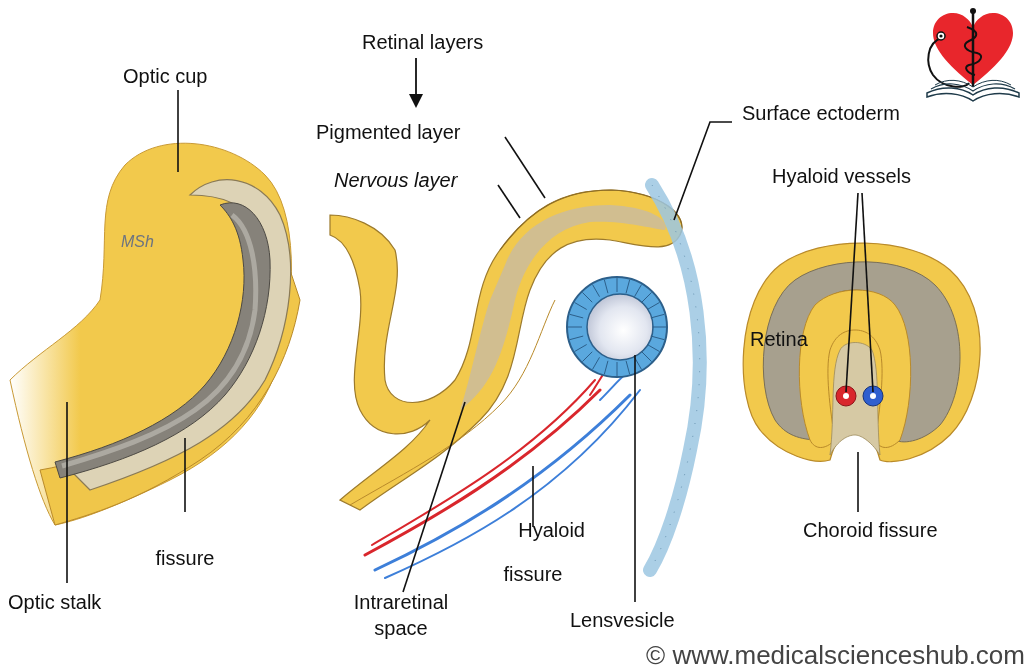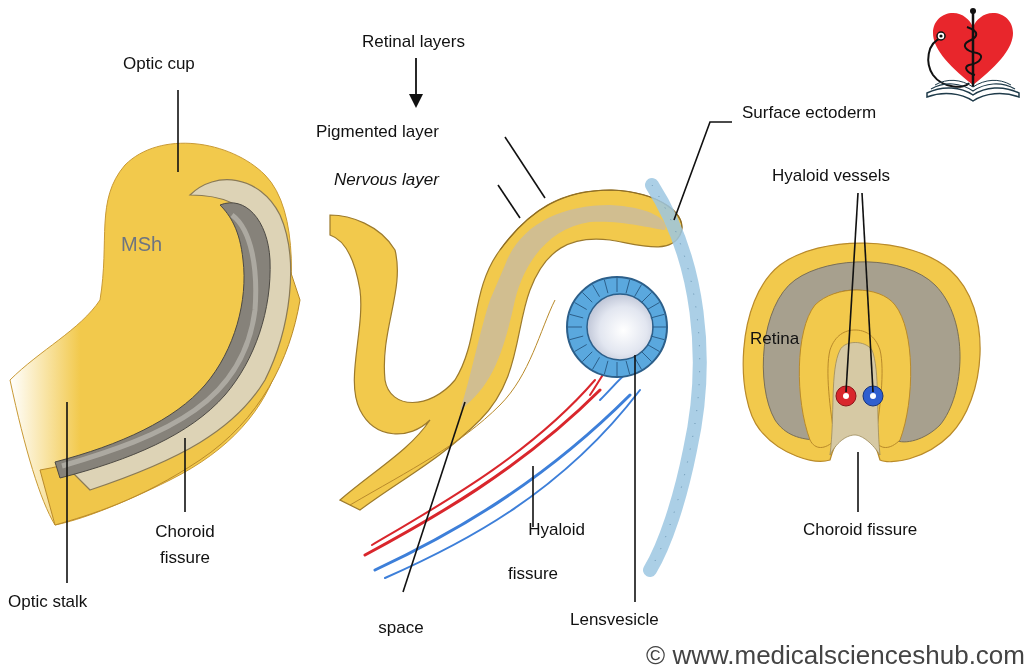--- a/index.html
+++ b/index.html
@@ -1,20 +1,20 @@
 <!DOCTYPE html>
 <html><head>
 <meta charset="utf-8">
 <style>
   html, body { margin:0; padding:0; background:#ffffff; }
   body { width:1024px; height:670px; position:relative; overflow:hidden; font-family:"Liberation Sans", sans-serif; }
   #stage { position:absolute; left:0; top:0; width:1024px; height:670px; }
-  .lbl { position:absolute; font-family:"Liberation Sans", sans-serif; font-size:17px; color:#111; line-height:24px; white-space:nowrap; }
+  .lbl { position:absolute; font-family:"Liberation Sans", sans-serif; font-size:20px; color:#111; line-height:24px; white-space:nowrap; }
   .lbl.c { text-align:center; }
-  .msh { position:absolute; font-size:20px; color:#6d7480; }
+  .msh { position:absolute; font-size:16px; color:#6d7480;font-style:italic; }
   .copy { position:absolute; font-size:26px; color:#444; white-space:nowrap; }
 </style>
 </head>
 <body>
 
 <div id="stage">
 <svg width="1024" height="670" viewBox="0 0 1024 670" xmlns="http://www.w3.org/2000/svg">
   <defs>
     <radialGradient id="lensG" cx="55%" cy="55%" r="60%">
       <stop offset="0" stop-color="#ffffff"></stop>
@@ -142,29 +142,29 @@
     <path d="M16,33 C2,38 0,58 8,70 C18,84 40,84 44,78" fill="none" stroke="#111" stroke-width="2"></path>
     <circle cx="16" cy="31" r="4" fill="#fff" stroke="#111" stroke-width="1.5"></circle>
     <circle cx="16" cy="31" r="1.6" fill="#111"></circle>
     <path d="M2,88 C18,80 36,82 48,90 C60,82 78,80 94,88 L94,92 C78,86 60,88 48,96 C36,88 18,86 2,92 Z" fill="#fff" stroke="#1f3b4a" stroke-width="1.5"></path>
     <path d="M6,84 C20,76 36,78 48,86 C60,78 76,76 90,84" fill="none" stroke="#1f3b4a" stroke-width="1.2"></path>
     <path d="M10,80 C22,73 36,74 48,82 C60,74 74,73 86,80" fill="none" stroke="#1f3b4a" stroke-width="1"></path>
   </g>
 </svg>
 
 
-<div class="lbl" style="left:123px;top:52px;text-align:center;">Optic cup</div>
+<div class="lbl" style="left:123px;top:64px;text-align:center;">Optic cup</div>
 <div class="msh" style="left:121px;top:233px;">MSh</div>
-<div class="lbl c" style="left:127px;top:520px;width:116px;">Choroid</div>
 <div class="lbl c" style="left:127px;top:546px;width:116px;">fissure</div>
 <div class="lbl" style="left:8px;top:590px;">Optic stalk</div>
 
 <div class="lbl" style="left:362px;top:30px;">Retinal layers</div>
 <div class="lbl" style="left:316px;top:120px;">Pigmented layer</div>
 <div class="lbl" style="left:334px;top:168px;font-style:italic;">Nervous layer</div>
+<div class="lbl c" style="left:330px;top:590px;width:142px;">Intraretinal</div>
 <div class="lbl c" style="left:330px;top:616px;width:142px;">space</div>
 <div class="lbl c" style="left:481px;top:518px;width:104px;text-align:right;">Hyaloid</div>
 <div class="lbl c" style="left:481px;top:562px;width:104px;">fissure</div>
 <div class="lbl" style="left:570px;top:608px;">Lensvesicle</div>
 <div class="lbl" style="left:772px;top:164px;">Hyaloid vessels</div>
 
 <div class="lbl" style="left:742px;top:101px;">Surface ectoderm</div>
 <div class="lbl" style="left:750px;top:327px;">Retina</div>
 <div class="lbl" style="left:766px;top:518px;margin-left:37px;">Choroid fissure</div>
 

